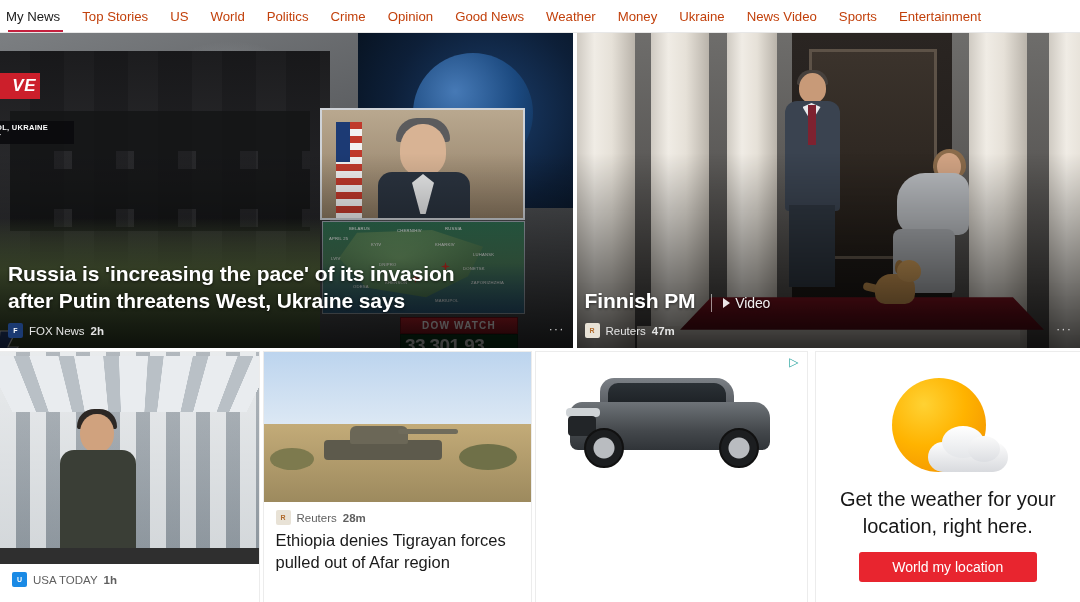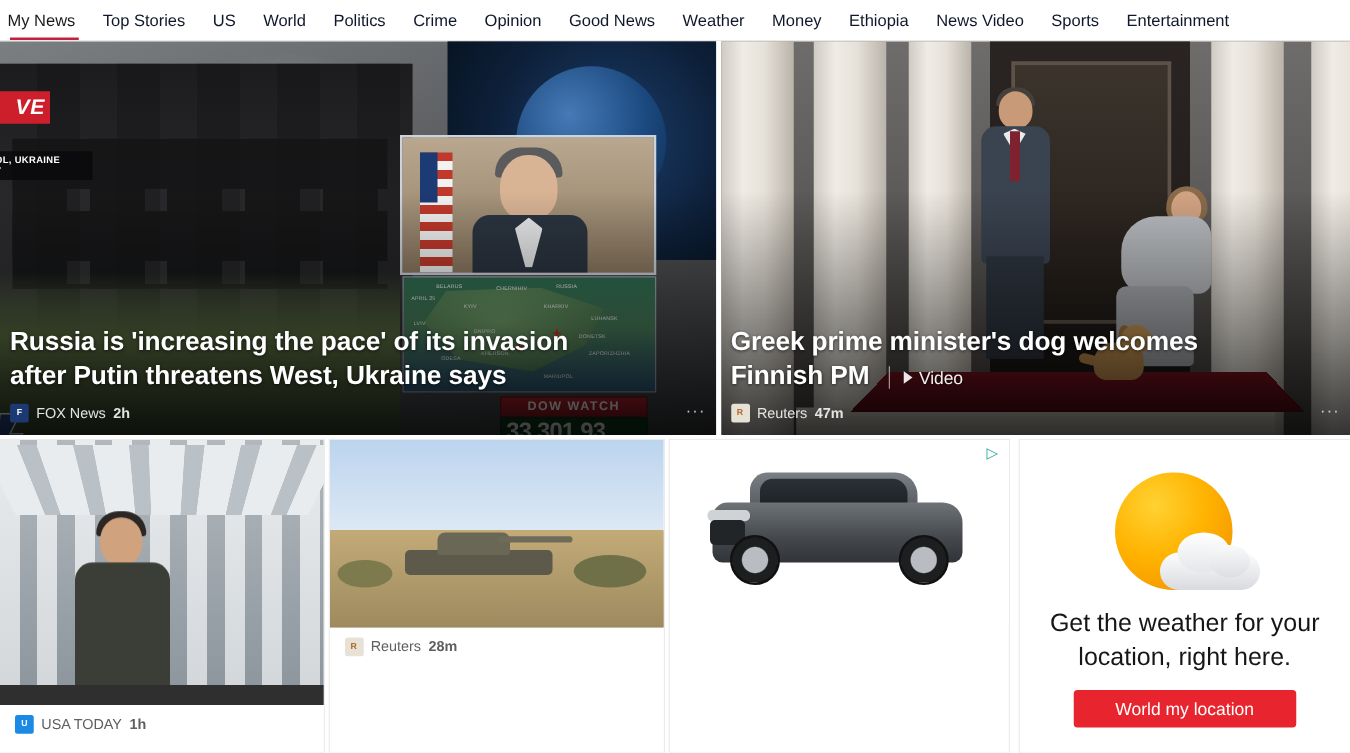--- a/index.html
+++ b/index.html
@@ -18,21 +18,21 @@
     border-bottom:1px solid #e8e8e8;
     display:flex;
     align-items:center;
     padding-left:0px;
     white-space:nowrap;
     overflow:hidden;
     position:relative;
   }
   .nav-item {
     font-size:13.2px;
-    color:#0f172a;
+    color:#c2410c;
     padding:0 11px;
     line-height:33px;
     height:33px;
     cursor:pointer;
     position:relative;
     flex:0 0 auto;
   }
   .nav-item.active { color:#1a1a1a; }
   .nav-item.active::after {
     content:"";
@@ -347,21 +347,21 @@
   <div class="nav-item active">My News</div>
   <div class="nav-item">Top Stories</div>
   <div class="nav-item">US</div>
   <div class="nav-item">World</div>
   <div class="nav-item">Politics</div>
   <div class="nav-item">Crime</div>
   <div class="nav-item">Opinion</div>
   <div class="nav-item">Good News</div>
   <div class="nav-item">Weather</div>
   <div class="nav-item">Money</div>
-  <div class="nav-item">Ethiopia</div>
+  <div class="nav-item">Ukraine</div>
   <div class="nav-item">News Video</div>
   <div class="nav-item">Sports</div>
   <div class="nav-item">Entertainment</div>
 
 </div>
 
 <div id="content">
 
   <div class="hero-row">
 
@@ -467,21 +467,20 @@
       <div class="fx" id="h2dog">
         <div id="h2dogt"></div>
         <div id="h2dogb"></div>
         <div id="h2doge"></div>
         <div id="h2dogh"></div>
       </div>
 
       <div class="hero-shade"></div>
       <div class="hero-text">
         <div class="hero-title">
-          <span class="titleline">Greek prime minister's dog welcomes</span>
           <span class="titleline">
             <span>Finnish PM</span>
             <span class="video-badge">
               <span class="play-tri"></span>
               <span>Video</span>
             </span>
           </span>
         </div>
         <div class="hero-meta">
           <span class="src-logo" style="background:#e8e2d6;color:#b06a2c">R</span>
@@ -525,20 +524,21 @@
           <div id="etht2"></div>
           <div id="etht3"></div>
         </div>
       </div>
       <div class="card-body">
         <div class="card-meta">
           <span class="src-logo" style="background:#e8e2d6;color:#b06a2c">R</span>
           <span class="card-src">Reuters</span>
           <span class="card-time">28m</span>
         </div>
+        <div class="card-title">Ethiopia denies Tigrayan forces pulled out of Afar region</div>
       </div>
     </div>
 
     <div class="card" id="card-ad">
       <div class="card-thumb">
         <div id="adchoice">▷</div>
         <div id="suv">
           <div id="suvcab"></div>
           <div id="suvglass"></div>
           <div id="suvbody"></div>

